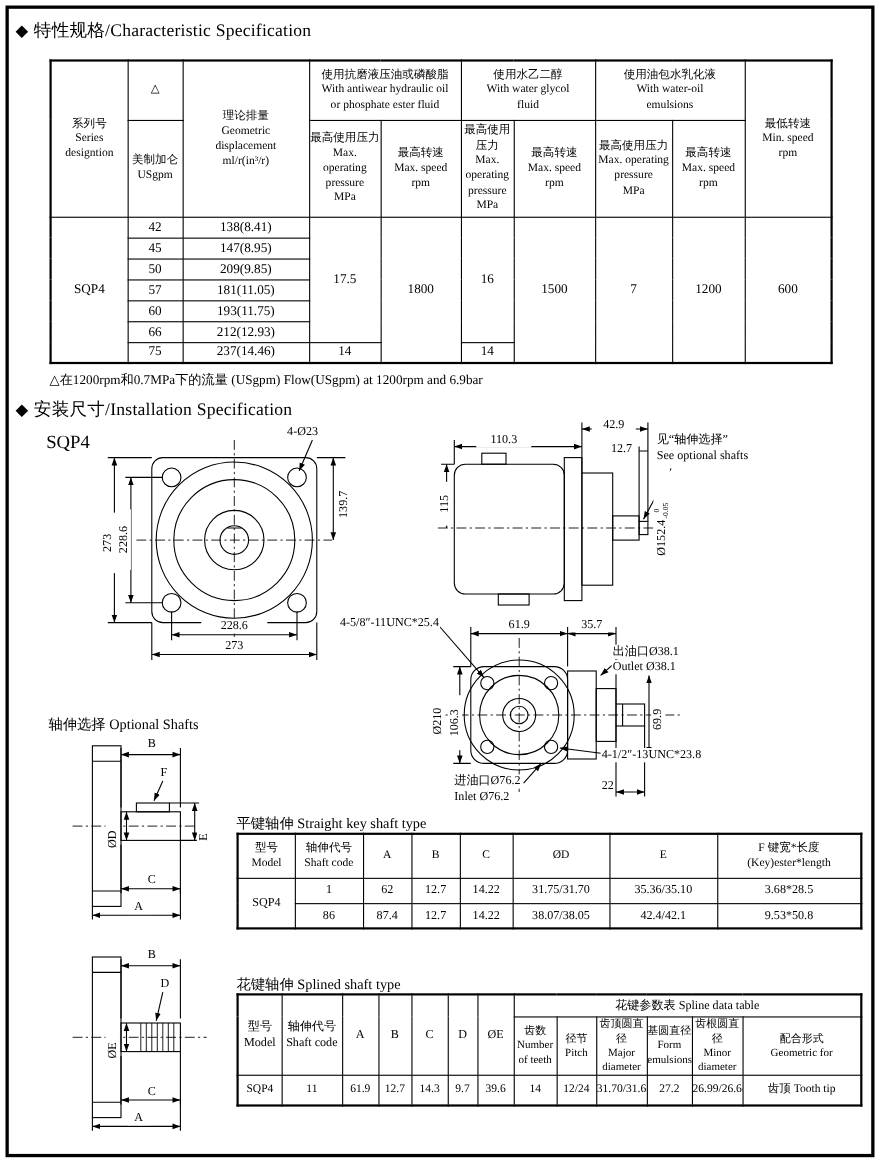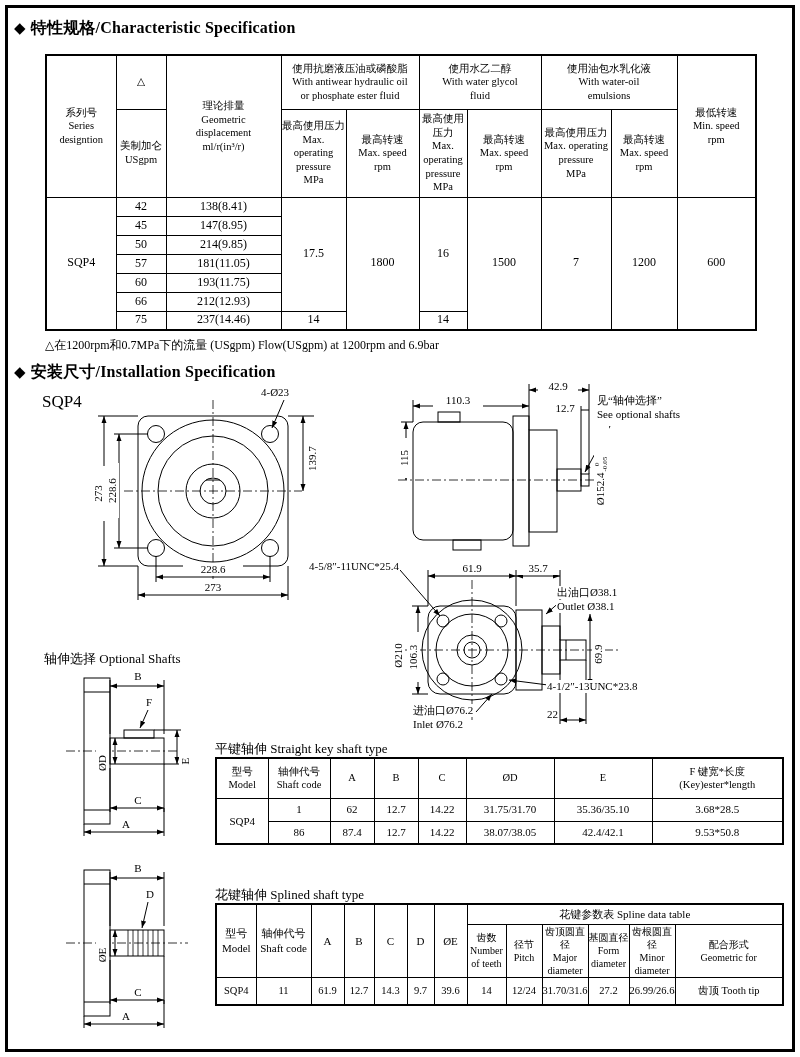--- a/index.html
+++ b/index.html
@@ -1,20 +1,20 @@
 <!DOCTYPE html>
 <html><head>
 <meta charset="utf-8">
 <style>
   *{margin:0;padding:0;box-sizing:border-box}
   html,body{width:800px;height:1057px}
   body{position:relative;background:#fff;color:#000;overflow:hidden;
        font-family:"Liberation Serif","DejaVu Serif",serif}
   .frame{position:absolute;left:5px;top:5px;right:5px;bottom:5px;border:3px solid #000}
-  .sec-header{position:absolute;font-weight:bold;font-size:16px;letter-spacing:.2px}
+  .sec-header{position:absolute;font-weight:normal;font-size:16px;letter-spacing:.2px}
   .sec-header .bullet{font-size:15px;margin-right:5px}
   .model-label{position:absolute;font-size:17px}
   .note-line{position:absolute;font-size:12px}
   .sub-title{position:absolute;font-size:13px}
 
   table{border-collapse:collapse;table-layout:fixed;position:absolute;border:2px solid #000}
   td{border:1px solid #000;text-align:center;vertical-align:middle;
      white-space:pre-line;overflow:hidden;line-height:1.3}
   .spec .h1 td{height:54px;font-size:10.5px}
   .spec .h2 td{height:88px;font-size:10.5px}
@@ -121,21 +121,21 @@
       <td rowspan="7">7</td>
       <td rowspan="7">1200</td>
       <td rowspan="7">600</td>
     </tr>
     <tr class="d">
         <td>45</td>
         <td>147(8.95)</td>
       </tr>
     <tr class="d">
         <td>50</td>
-        <td>214(9.85)</td>
+        <td>209(9.85)</td>
       </tr>
     <tr class="d">
         <td>57</td>
         <td>181(11.05)</td>
       </tr>
     <tr class="d">
         <td>60</td>
         <td>193(11.75)</td>
       </tr>
     <tr class="d">
@@ -433,21 +433,21 @@
       <td>齿数
 Number
 of teeth</td>
       <td>径节
 Pitch</td>
       <td>齿顶圆直径
 Major
 diameter</td>
       <td>基圆直径
 Form
-diameter</td>
+emulsions</td>
       <td>齿根圆直径
 Minor
 diameter</td>
       <td>配合形式
 Geometric for</td>
     </tr>
     <tr class="r">
       <td>SQP4</td>
       <td>11</td>
       <td>61.9</td>

